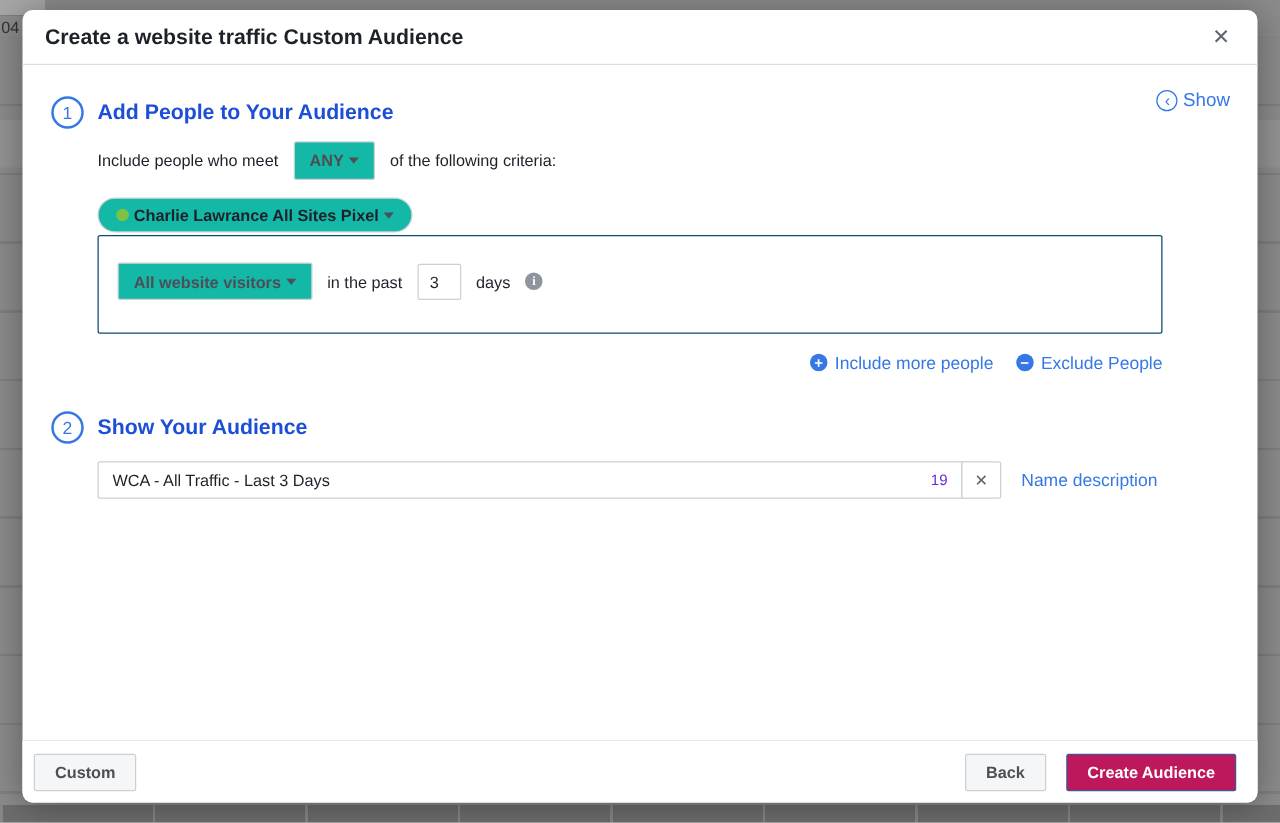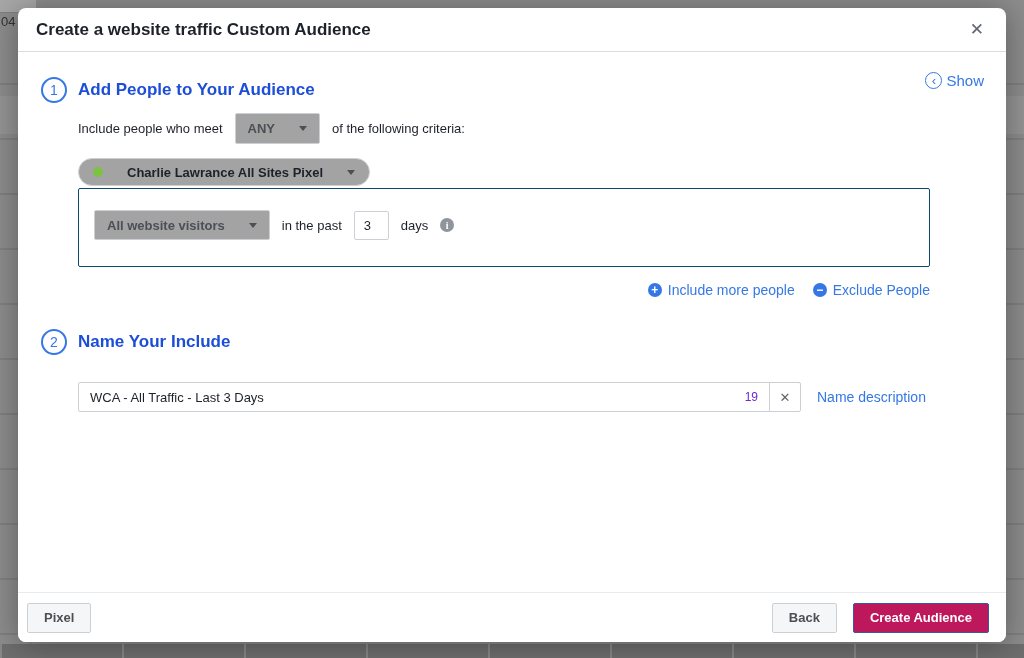--- a/index.html
+++ b/index.html
@@ -67,22 +67,22 @@
   .sec1 .step-circle { top:25px; }
   .sec2 { padding-top:34px; }
   .sec2 .step-circle { top:31px; }
 
   .row { display:flex; align-items:center; }
   .body-text { font-size:13px; color:#1d2129; }
 
   .include-rule { margin-top:13px; gap:12px; }
 
   .btn-gray {
-    display:inline-flex; align-items:center; gap:24px;
-    background:#a3a3a3; border:1px solid #ccd0d5; border-radius:2px;
+    display:inline-flex; align-items:center; gap:4px;
+    background:#14b8a6; border:1px solid #ccd0d5; border-radius:2px;
     font-size:13px; font-weight:bold; color:#4b4f56;
     padding:0 12px; height:31px; cursor:pointer;
     font-family:"Liberation Sans", sans-serif;
   }
   .caret-down {
     width:0; height:0; border-left:4px solid transparent; border-right:4px solid transparent;
     border-top:5px solid #4b4f56; display:inline-block;
   }
   .pixel-btn { margin-top:14px; height:28px; border-radius:14px; color:#1d2129; padding:0 14px; }
   .green-dot { width:10px; height:10px; border-radius:50%; background:#7dc242; display:inline-block; }
@@ -108,21 +108,21 @@
   .action-link {
     display:inline-flex; align-items:center; gap:6px;
     color:#3578e5; font-size:14px; text-decoration:none; cursor:pointer;
   }
   .pm-icon {
     width:14px; height:14px; border-radius:50%; background:#3578e5; color:#fff;
     display:inline-flex; align-items:center; justify-content:center;
     font-size:12px; font-weight:bold; line-height:1; padding-bottom:1px;
   }
 
-  .name-row { margin-top:30px; gap:16px; }
+  .name-row { margin-top:17px; gap:16px; }
   .name-input-wrap {
     display:flex; align-items:center; width:692px; height:30px;
     border:1px solid #ccd0d5; border-radius:2px 0 0 2px; padding:0 11px;
     background:#fff; cursor:text;
   }
   .name-value { flex:1; font-size:13px; color:#1d2129; white-space:nowrap; overflow:hidden; }
   .char-count { font-size:12px; color:#6d28d9; }
   .clear-btn {
     width:32px; height:30px; margin-left:-1px;
     border:1px solid #ccd0d5; border-radius:0 2px 2px 0; background:#fff;
@@ -208,36 +208,36 @@
         </a>
         <a class="action-link">
           <span class="pm-icon">−</span>
           <span>Exclude People</span>
         </a>
       </div>
     </div>
 
     <div class="section sec2">
       <div class="step-circle">2</div>
-      <div class="step-heading">Name Your Include</div>
+      <div class="step-heading">Show Your Audience</div>
 
       <div class="row name-row">
         <div style="display:flex;">
           <div class="name-input-wrap">
             <span class="name-value">WCA - All Traffic - Last 3 Days</span>
             <span class="char-count">19</span>
           </div>
           <button class="clear-btn">✕</button>
         </div>
         <a class="desc-link">Name description</a>
       </div>
     </div>
 
   </div>
 
   <div class="modal-footer">
-    <button class="btn btn-secondary">Pixel</button>
+    <button class="btn btn-secondary">Custom</button>
     <div class="footer-spacer"></div>
     <button class="btn btn-secondary">Back</button>
     <button class="btn btn-primary">Create Audience</button>
   </div>
 
 </div>
 
 </body></html>

